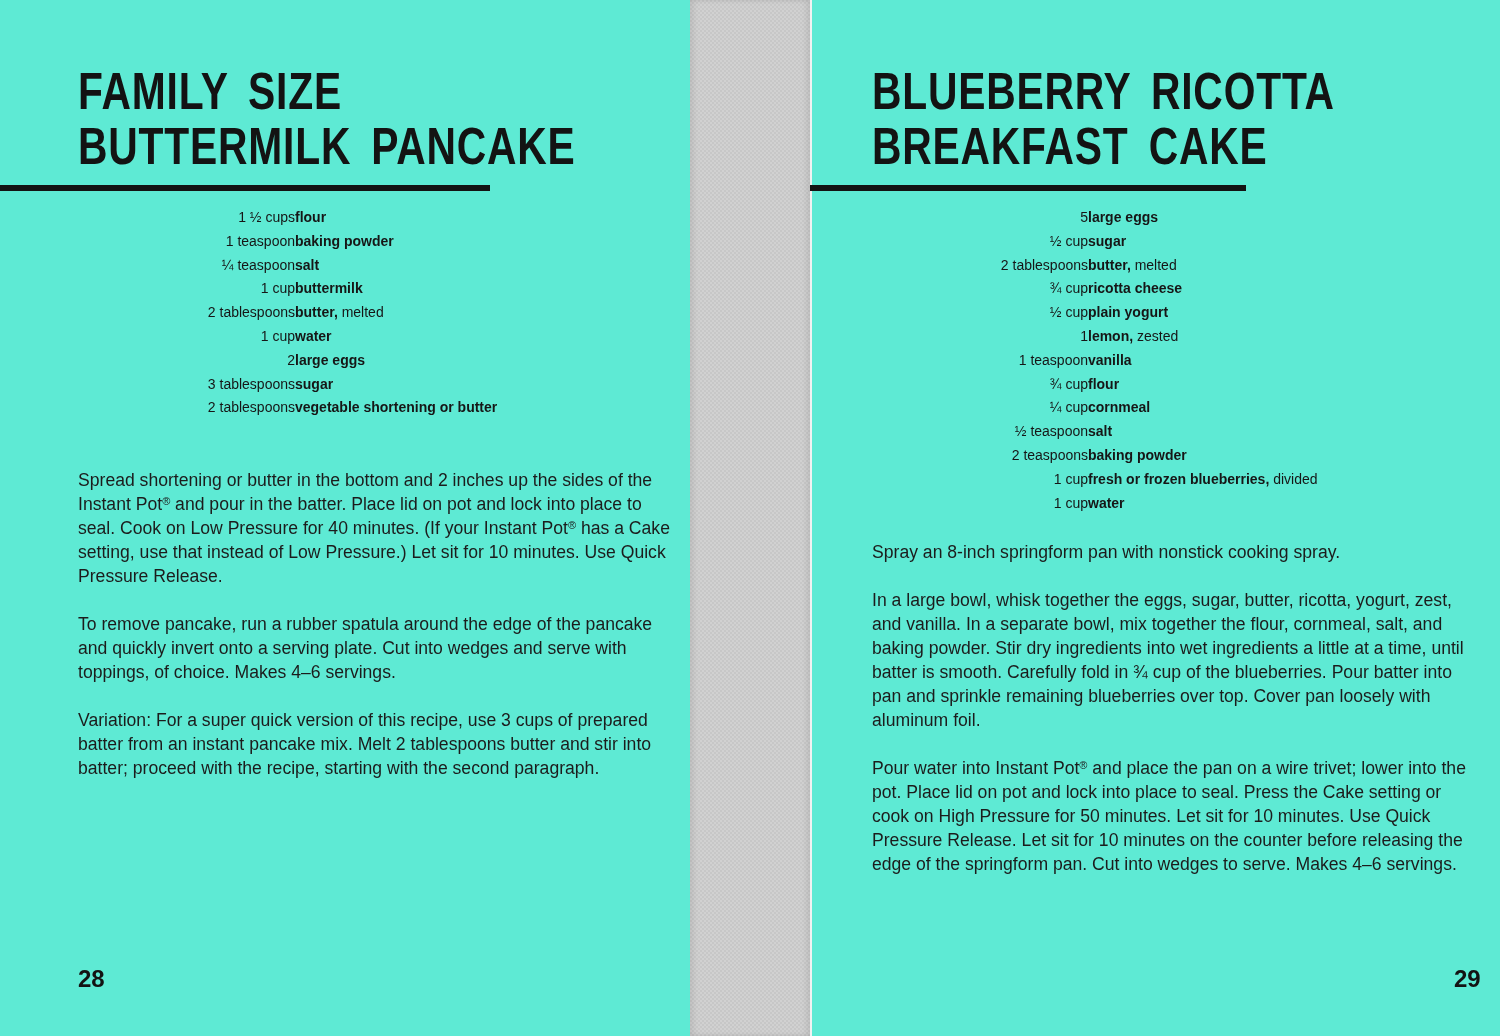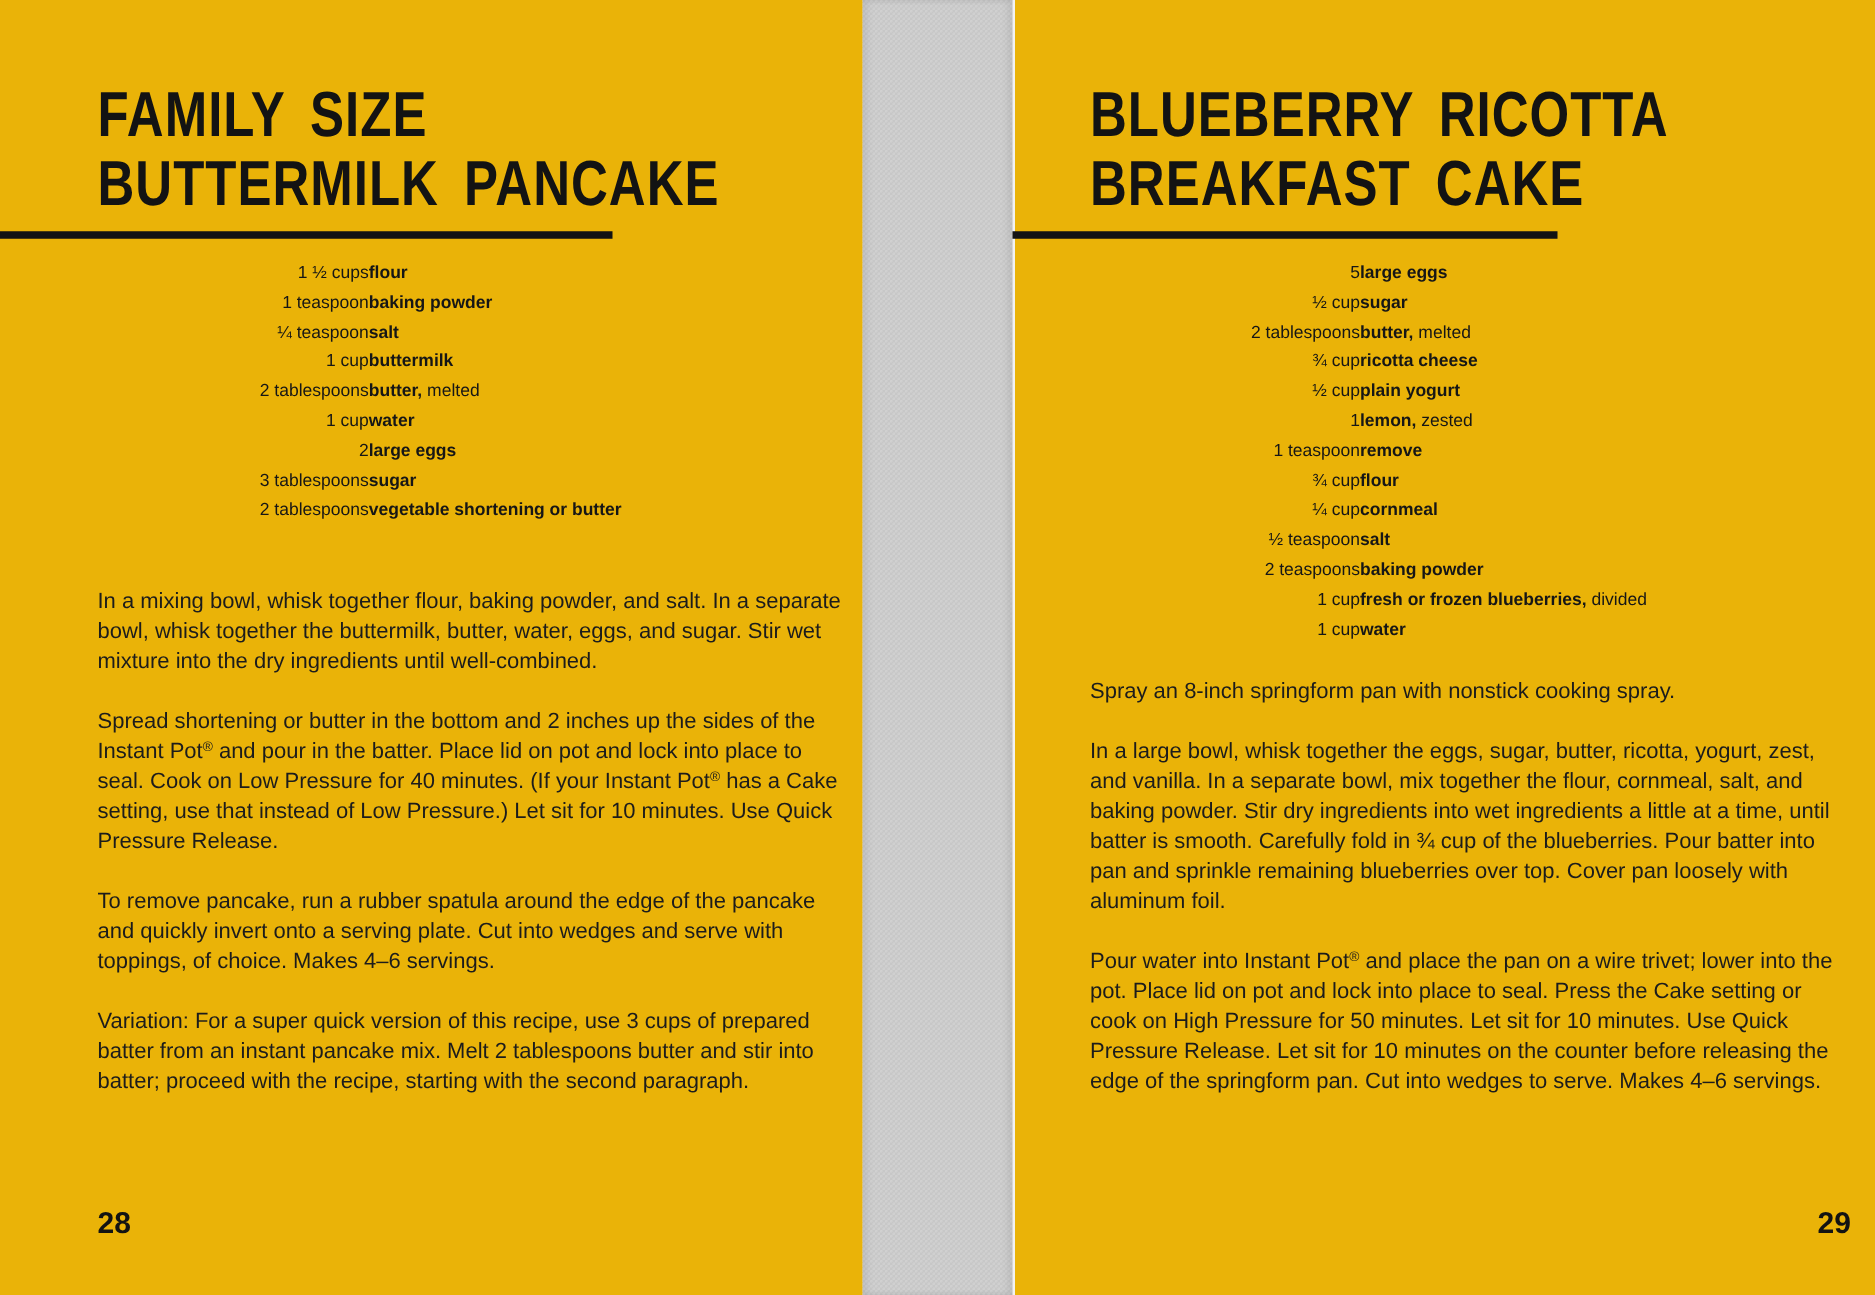--- a/index.html
+++ b/index.html
@@ -1,21 +1,21 @@
 <!DOCTYPE html>
 <html><head>
 <meta charset="utf-8">
 <title>Cookbook Spread</title>
 <style>
   html, body { margin: 0; padding: 0; background: #ffffff; }
   .spread {
     position: relative;
     width: 1500px;
     height: 1036px;
-    background: #eab308;
+    background: #5eead4;
     overflow: hidden;
     font-family: "Liberation Sans", sans-serif;
     color: #161616;
   }
 
   
   .spine {
     position: absolute;
     left: 690px; top: 0;
     width: 120px; height: 100%;
@@ -143,21 +143,20 @@
           <span class="ing-qty">3 tablespoons</span>
           <span class="ing-main"><span class="ing-name">sugar</span><span class="ing-note"></span></span>
         </div>
       <div class="ing-row">
           <span class="ing-qty">2 tablespoons</span>
           <span class="ing-main"><span class="ing-name">vegetable shortening or butter</span><span class="ing-note"></span></span>
         </div>
     </div>
 
     <div class="instructions instructions-left">
-      <p class="para">In a mixing bowl, whisk together flour, baking powder, and salt. In a separate bowl, whisk together the buttermilk, butter, water, eggs, and sugar. Stir wet mixture into the dry ingredients until well-combined.</p>
       <p class="para">Spread shortening or butter in the bottom and 2 inches up the sides of the Instant Pot<sup class="reg">®</sup> and pour in the batter. Place lid on pot and lock into place to seal. Cook on Low Pressure for 40 minutes. (If your Instant Pot<sup class="reg">®</sup> has a Cake setting, use that instead of Low Pressure.) Let sit for 10 minutes. Use Quick Pressure Release.</p>
       <p class="para">To remove pancake, run a rubber spatula around the edge of the pancake and quickly invert onto a serving plate. Cut into wedges and serve with toppings, of choice. Makes 4–6 servings.</p>
       <p class="para">Variation: For a super quick version of this recipe, use 3 cups of prepared batter from an instant pancake mix. Melt 2 tablespoons butter and stir into batter; proceed with the recipe, starting with the second paragraph.</p>
     </div>
 
     <div class="pagenum pagenum-left">28</div>
   </section>
 
   <div class="spine"></div>
 
@@ -188,21 +187,21 @@
       <div class="ing-row">
           <span class="ing-qty">½ cup</span>
           <span class="ing-main"><span class="ing-name">plain yogurt</span><span class="ing-note"></span></span>
         </div>
       <div class="ing-row">
           <span class="ing-qty">1</span>
           <span class="ing-main"><span class="ing-name">lemon,</span><span class="ing-note"> zested</span></span>
         </div>
       <div class="ing-row">
           <span class="ing-qty">1 teaspoon</span>
-          <span class="ing-main"><span class="ing-name">remove</span><span class="ing-note"></span></span>
+          <span class="ing-main"><span class="ing-name">vanilla</span><span class="ing-note"></span></span>
         </div>
       <div class="ing-row">
           <span class="ing-qty">¾ cup</span>
           <span class="ing-main"><span class="ing-name">flour</span><span class="ing-note"></span></span>
         </div>
       <div class="ing-row">
           <span class="ing-qty">¼ cup</span>
           <span class="ing-main"><span class="ing-name">cornmeal</span><span class="ing-note"></span></span>
         </div>
       <div class="ing-row">

